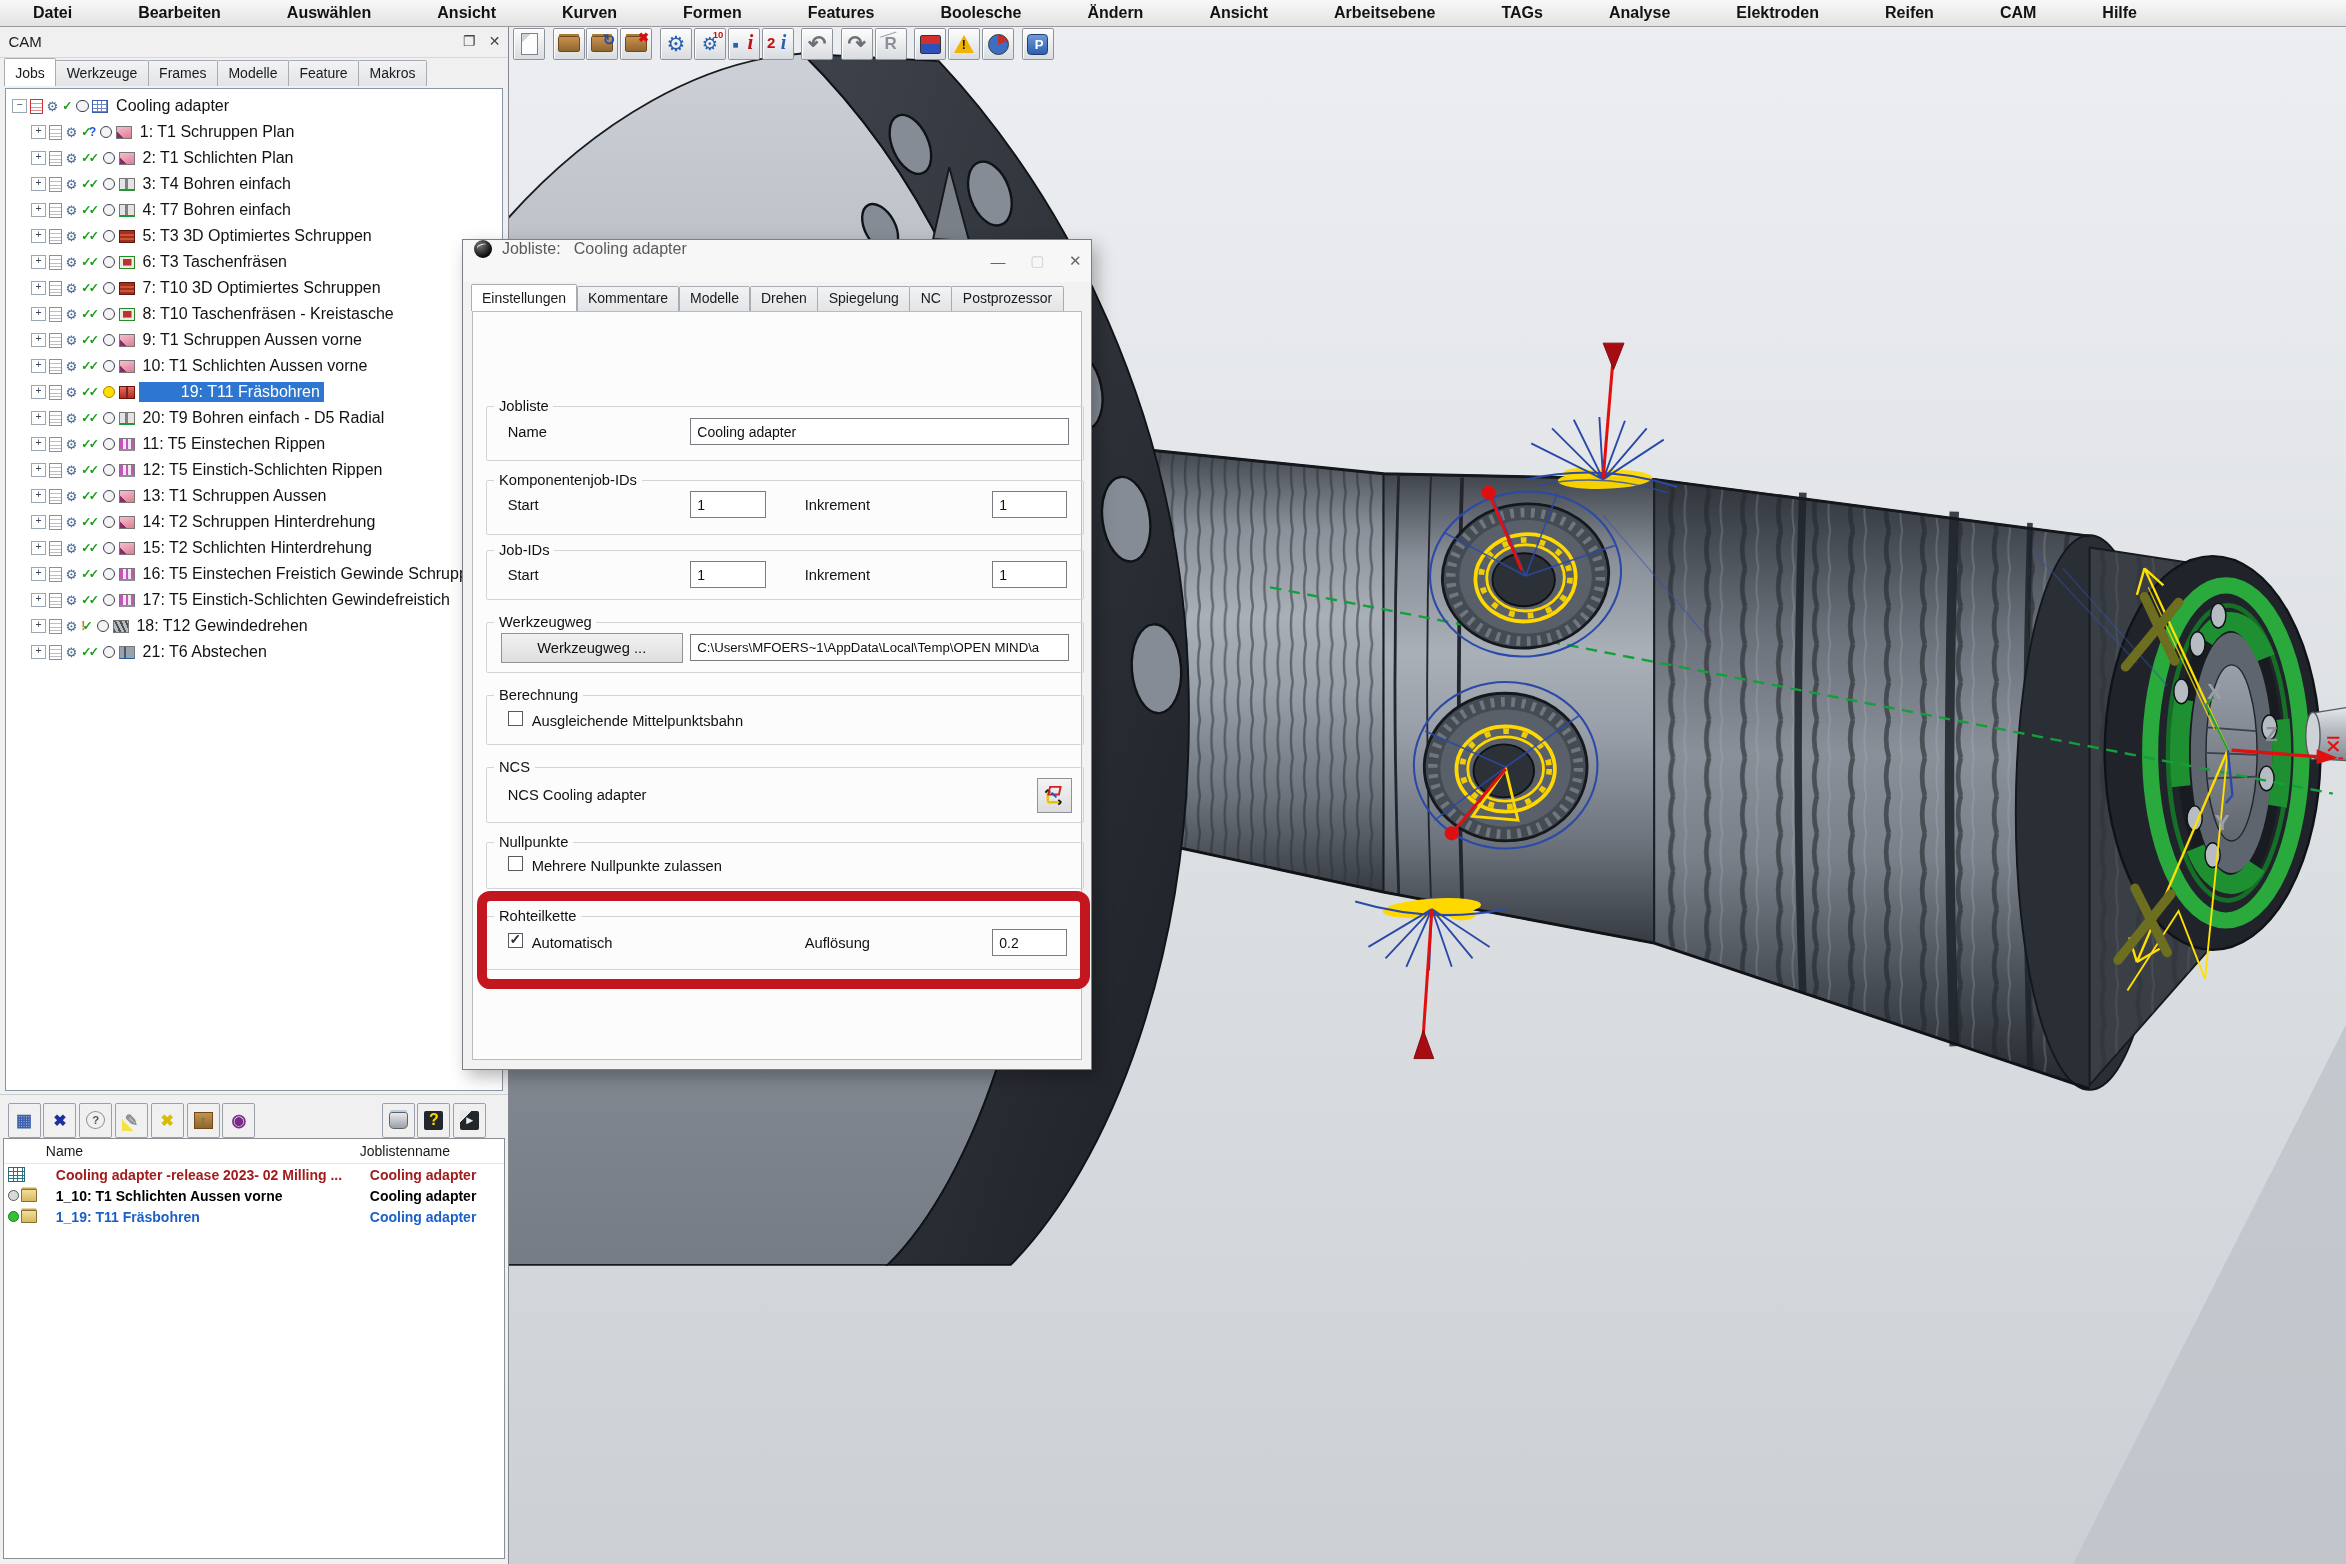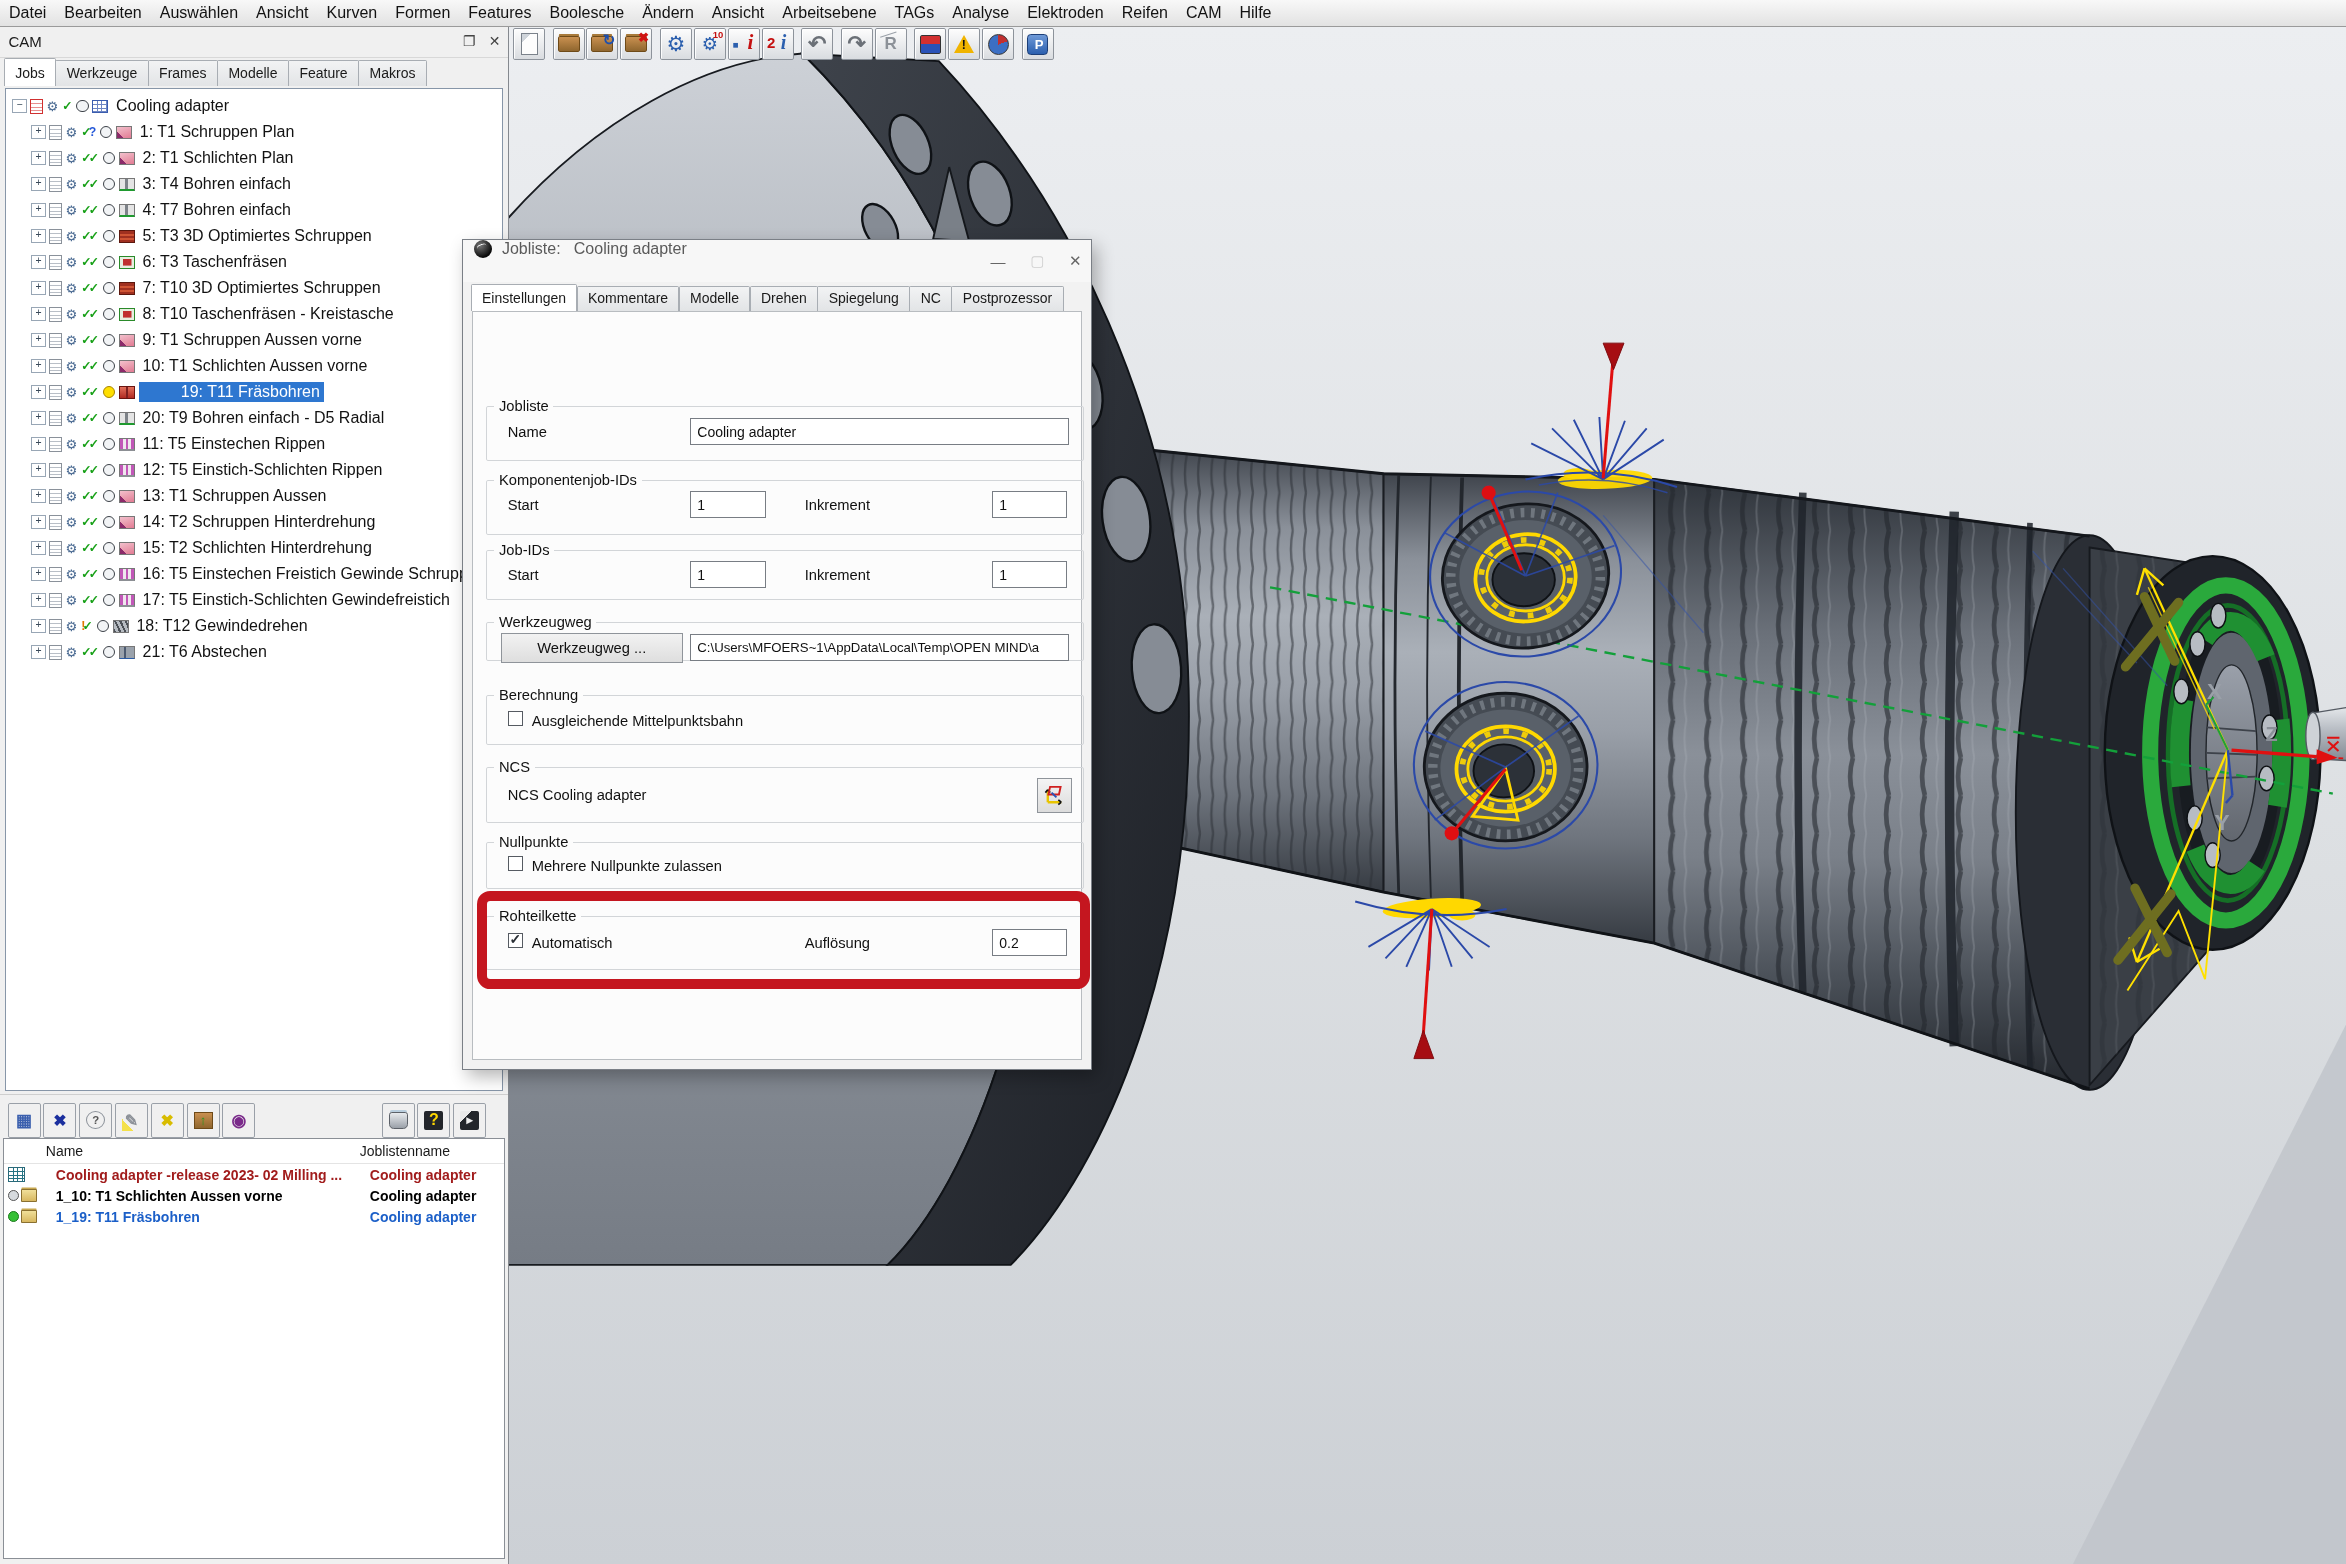--- a/index.html
+++ b/index.html
@@ -1,21 +1,21 @@
 <!DOCTYPE html>
 <html style="font-size:15px"><head>
 <meta charset="utf-8">
 <style>
   html,body{margin:0;padding:0;background:#444;}
   .screen{position:relative;width:2347px;height:1564px;overflow:hidden;background:#dfe2e5;
     font-family:"Liberation Sans",sans-serif;-webkit-font-smoothing:antialiased;}
   
   .menubar{position:absolute;left:0;top:0;width:2347px;height:25.6px;display:flex;align-items:center;
     background:linear-gradient(#f8f8f8,#e2e2e2);border-bottom:0.9px solid #9a9a9a;z-index:50;}
-  .menu-item{padding:0 9px;font-size:16px;font-weight:400;color:#121212;line-height:24.6px;cursor:default;}
+  .menu-item{padding:0 33px;font-size:16px;font-weight:700;color:#121212;line-height:24.6px;cursor:default;}
   
   .viewport{position:absolute;left:0;top:25.6px;width:2347px;height:1539px;z-index:1;}
   
   .toolbar{position:absolute;left:513px;top:28px;display:flex;align-items:center;z-index:20;}
   .tb-group{display:flex;margin-right:5.7px;}
   .tb-btn{width:32px;height:32px;margin-right:1.9px;padding:0;display:flex;align-items:center;justify-content:center;
     background:linear-gradient(#fdfdfd,#d9dce0);border:0.9px solid #8d939b;border-radius:1.9px;
     box-shadow:inset 0.9px 0.9px 0 #fff;position:relative;cursor:default;}
   .tbicon{position:relative;width:23px;height:23px;display:flex;align-items:center;justify-content:center;font-size:18px;}
   .ic-new-file{width:15px;height:20px;background:#fdfdfd;border:0.9px solid #7b828b;
@@ -804,21 +804,21 @@
       </div>
 
       <div class="grp" style="top:238px;height:50px;">
         <span class="grp-label">Job-IDs</span>
         <span class="fld-label" style="left:21px;top:16px;">Start</span>
         <div class="fld-input" style="left:203px;top:10.4px;width:76px;">1</div>
         <span class="fld-label" style="left:318px;top:16px;">Inkrement</span>
         <div class="fld-input" style="left:505px;top:10.4px;width:75px;">1</div>
       </div>
 
-      <div class="grp" style="top:310px;height:39px;">
+      <div class="grp" style="top:310px;height:51px;">
         <span class="grp-label">Werkzeugweg</span>
         <div class="btn" style="left:14px;top:10.4px;width:180px;height:28px;">Werkzeugweg ...</div>
         <div class="fld-input" style="left:203px;top:11.4px;width:379px;font-size:13.2px;">C:\Users\MFOERS~1\AppData\Local\Temp\OPEN MIND\a</div>
       </div>
 
       <div class="grp" style="top:383px;height:50px;">
         <span class="grp-label">Berechnung</span>
         <span class="cb" style="left:21px;top:15px;"></span>
         <span class="fld-label" style="left:45px;top:17px;">Ausgleichende Mittelpunktsbahn</span>
       </div>

